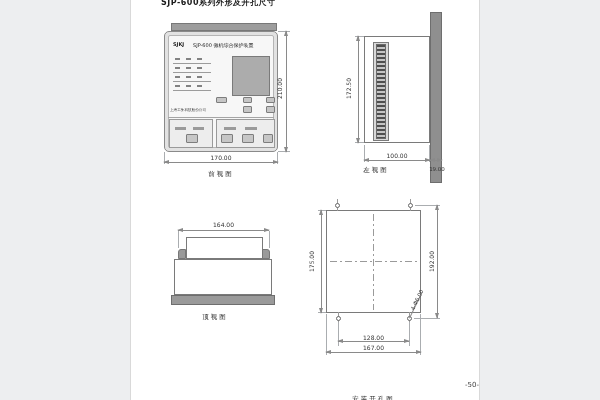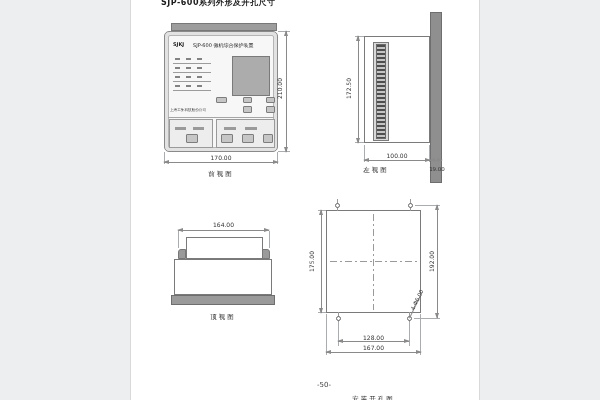--- a/index.html
+++ b/index.html
@@ -6,21 +6,21 @@
   .canvas{position:relative;width:600px;height:400px;background:#edeef0;overflow:hidden;
           font-family:"DejaVu Sans","Liberation Sans",sans-serif;color:#3a3a3a;}
   .page{position:absolute;left:130px;top:0;width:348px;height:400px;background:#ffffff;
         border-left:1px solid #d9d9d9;border-right:1px solid #d9d9d9;}
   .t{position:absolute;white-space:nowrap;}
   .doc-title{font-size:8px;font-weight:bold;color:#1d1d1d;letter-spacing:0.5px;}
   .dim-text{font-size:6px;color:#333;text-align:center;}
   .dim-text-sm{font-size:5.5px;color:#333;text-align:center;}
   .view-label{font-size:6.5px;color:#1f1f1f;text-align:center;letter-spacing:2px;}
   .vtext{transform:rotate(-90deg);transform-origin:center;}
-  .pageno{font-size:7px;color:#444;text-align:center;margin-left:19px;}
+  .pageno{font-size:7px;color:#444;text-align:right;}
 
   .rect{position:absolute;border:1px solid #7a7a7a;background:#ffffff;box-sizing:border-box;}
   .fill{position:absolute;box-sizing:border-box;}
   .line-h{position:absolute;height:1px;background:#aaadb0;}
   .line-v{position:absolute;width:1px;background:#aaadb0;}
 
   .dim-h{position:absolute;height:1px;background:#8a8a8a;}
   .dim-h::before{content:"";position:absolute;left:-1px;top:-2px;width:0;height:0;
     border-style:solid;border-width:2.5px 6px 2.5px 0;border-color:transparent #8a8a8a transparent transparent;}
   .dim-h::after{content:"";position:absolute;right:-1px;top:-2px;width:0;height:0;
@@ -134,21 +134,21 @@
       <div class="dim-h" style="left:47px;top:230px;width:91px;"></div>
       <div class="line-v" style="left:47px;top:231px;height:17px;"></div>
       <div class="line-v" style="left:138px;top:231px;height:17px;"></div>
 
       <div class="rect" style="left:55px;top:237px;width:77px;height:22px;"></div>
       <div class="fill" style="left:47px;top:249px;width:8px;height:10px;background:#9a9a9a;border:1px solid #777;border-radius:3px 0 0 0;"></div>
       <div class="fill" style="left:131px;top:249px;width:8px;height:10px;background:#9a9a9a;border:1px solid #777;border-radius:0 3px 0 0;"></div>
       <div class="rect" style="left:43px;top:259px;width:98px;height:36px;"></div>
       <div class="fill" style="left:40px;top:295px;width:104px;height:10px;background:#9a9a9a;border:1px solid #6e6e6e;"></div>
 
-      <div class="t view-label" style="left:43px;top:313px;width:98px;">顶视图</div>
+      <div class="t view-label" style="left:35px;top:313px;width:98px;">顶视图</div>
     </div>
 
     <div>
       <div class="rect" style="left:195px;top:210px;width:95px;height:103px;background:transparent;"></div>
 
       <div class="cl-v" style="left:242px;top:214px;height:96px;"></div>
       <div class="cl-h" style="left:199px;top:261px;width:88px;"></div>
 
       <div class="hole-tick" style="left:206px;top:199px;"></div>
       <div class="hole" style="left:204px;top:203px;"></div>

